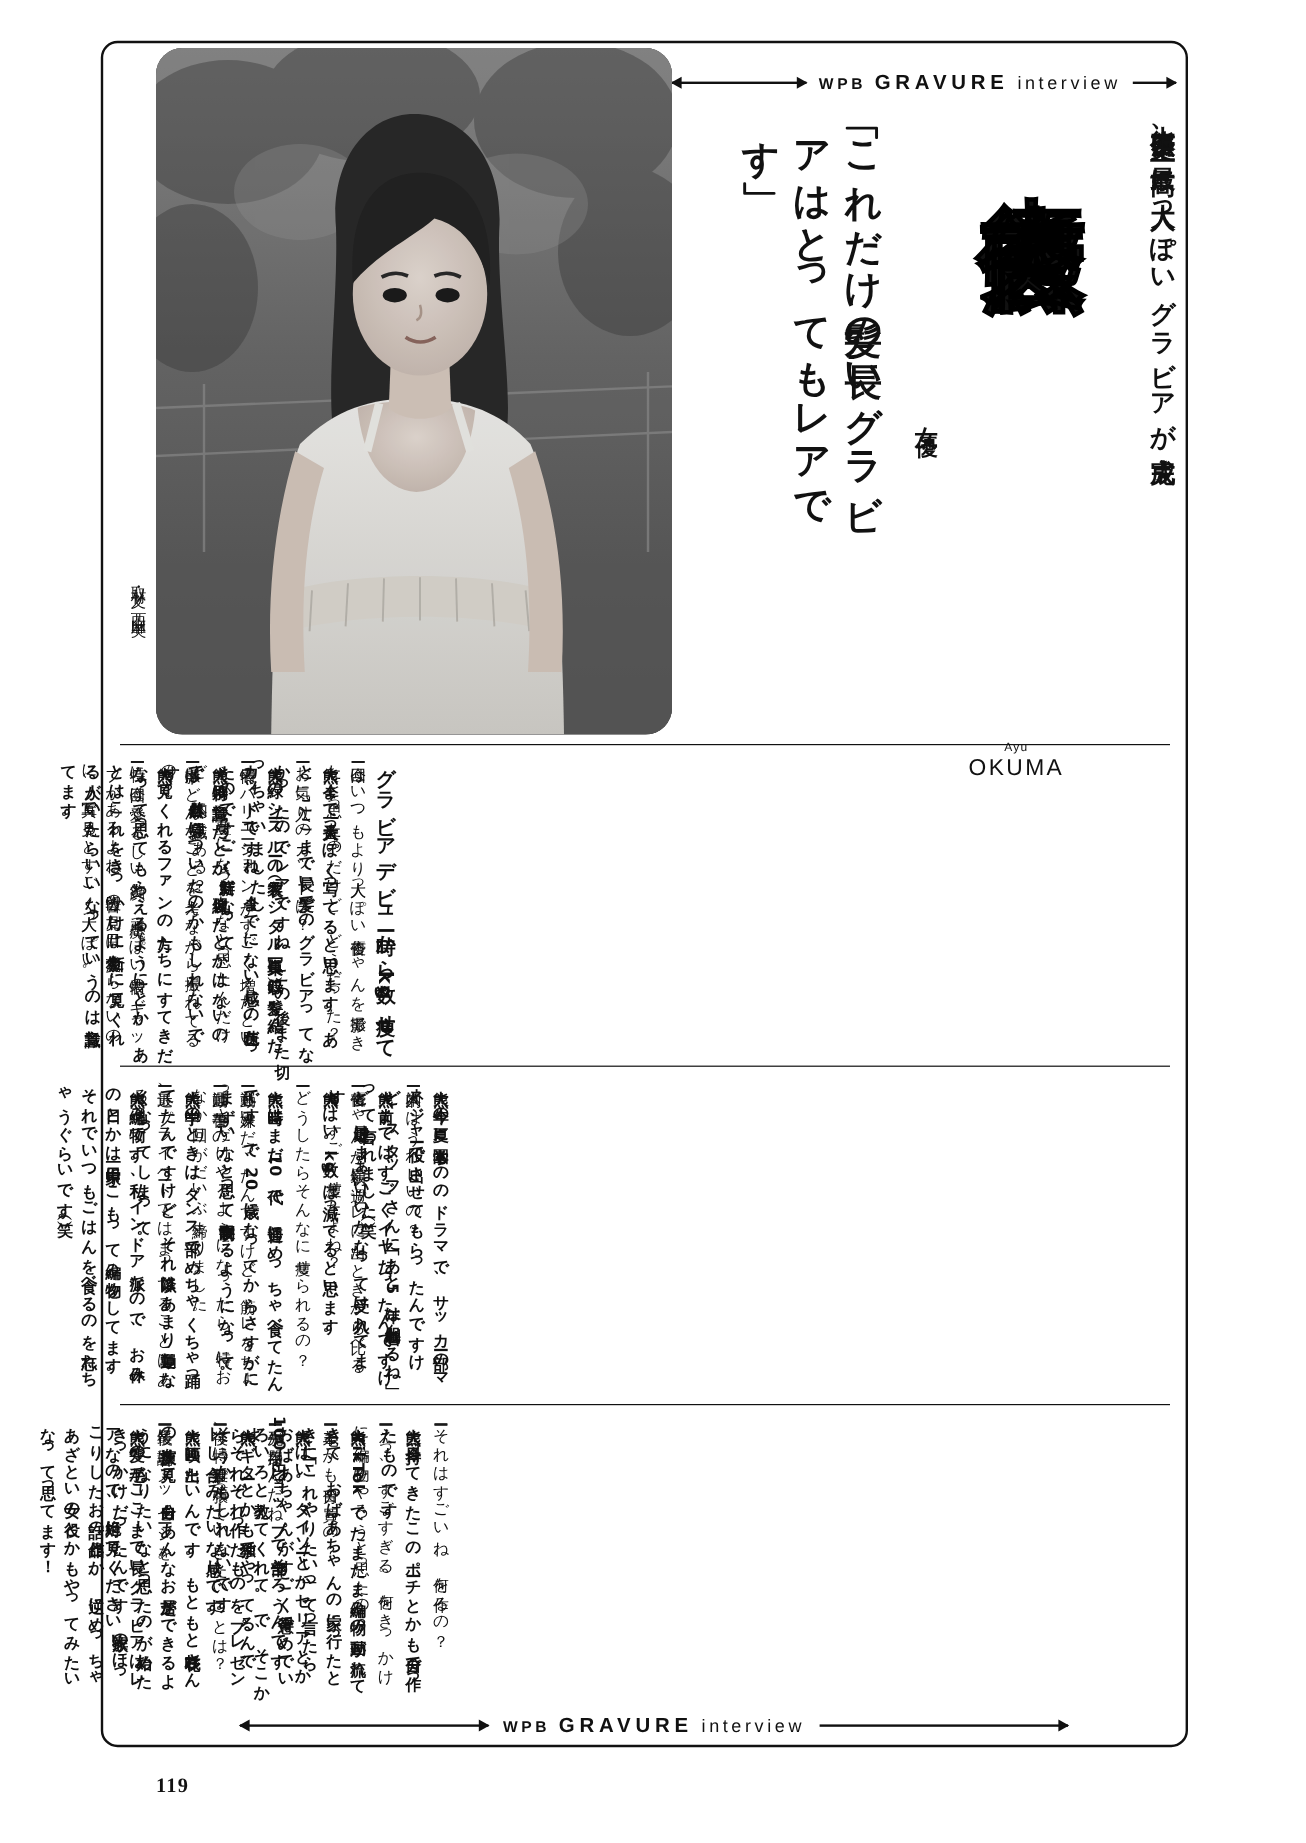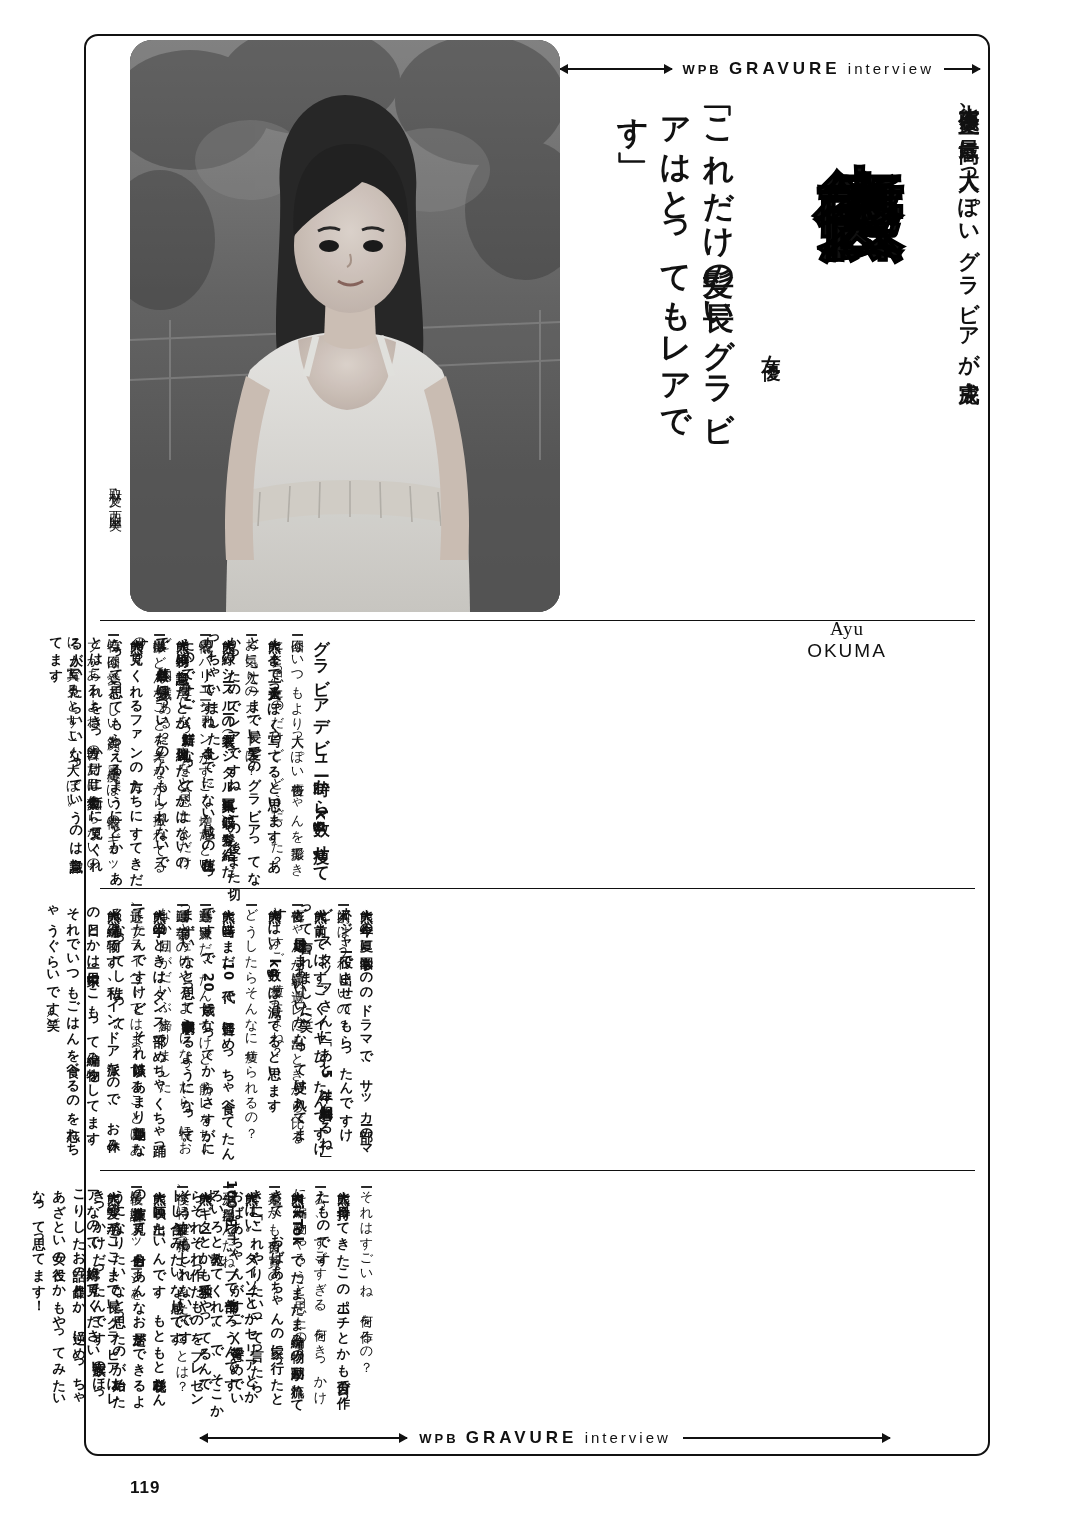--- a/index.html
+++ b/index.html
@@ -56,21 +56,21 @@
   
   .footer-band{
     position:absolute;
     left:200px;top:1424px;
     width:690px;height:28px;
     display:flex;align-items:center;justify-content:center;gap:12px;
   }
   .footer-band .hb-rule{height:2px;}
   .page-no{
     position:absolute;left:130px;top:1478px;
-    font-family:Liberation Sans, sans-serif;
+    font-family:Liberation Serif, serif;
     font-size:17px;font-weight:bold;letter-spacing:1px;
   }
 
   
   .photo{
     position:absolute;
     left:130px;top:40px;
     width:430px;height:572px;
     border-radius:22px;
     overflow:hidden;
@@ -115,21 +115,21 @@
     writing-mode:vertical-rl;
     font-size:19px;letter-spacing:8px;font-weight:bold;
     font-family:"DejaVu Sans", sans-serif;
   }
   .romaji{
     position:absolute;right:98px;top:530px;
     text-align:center;width:80px;
     font-family:"Liberation Sans", sans-serif;
     line-height:1.15;
   }
-  .romaji .r1{font-size:19px;letter-spacing:1px;font-family:Liberation Serif, serif;}
+  .romaji .r1{font-size:10px;letter-spacing:1px;}
   .romaji .r2{font-size:19px;letter-spacing:2px;}
   .lead{
     position:absolute;right:245px;top:8px;
     writing-mode:vertical-rl;
     font-family:"DejaVu Sans", sans-serif;
     font-weight:bold;
     font-size:31px;
     letter-spacing:1px;
     line-height:1.38;
     height:330px;

